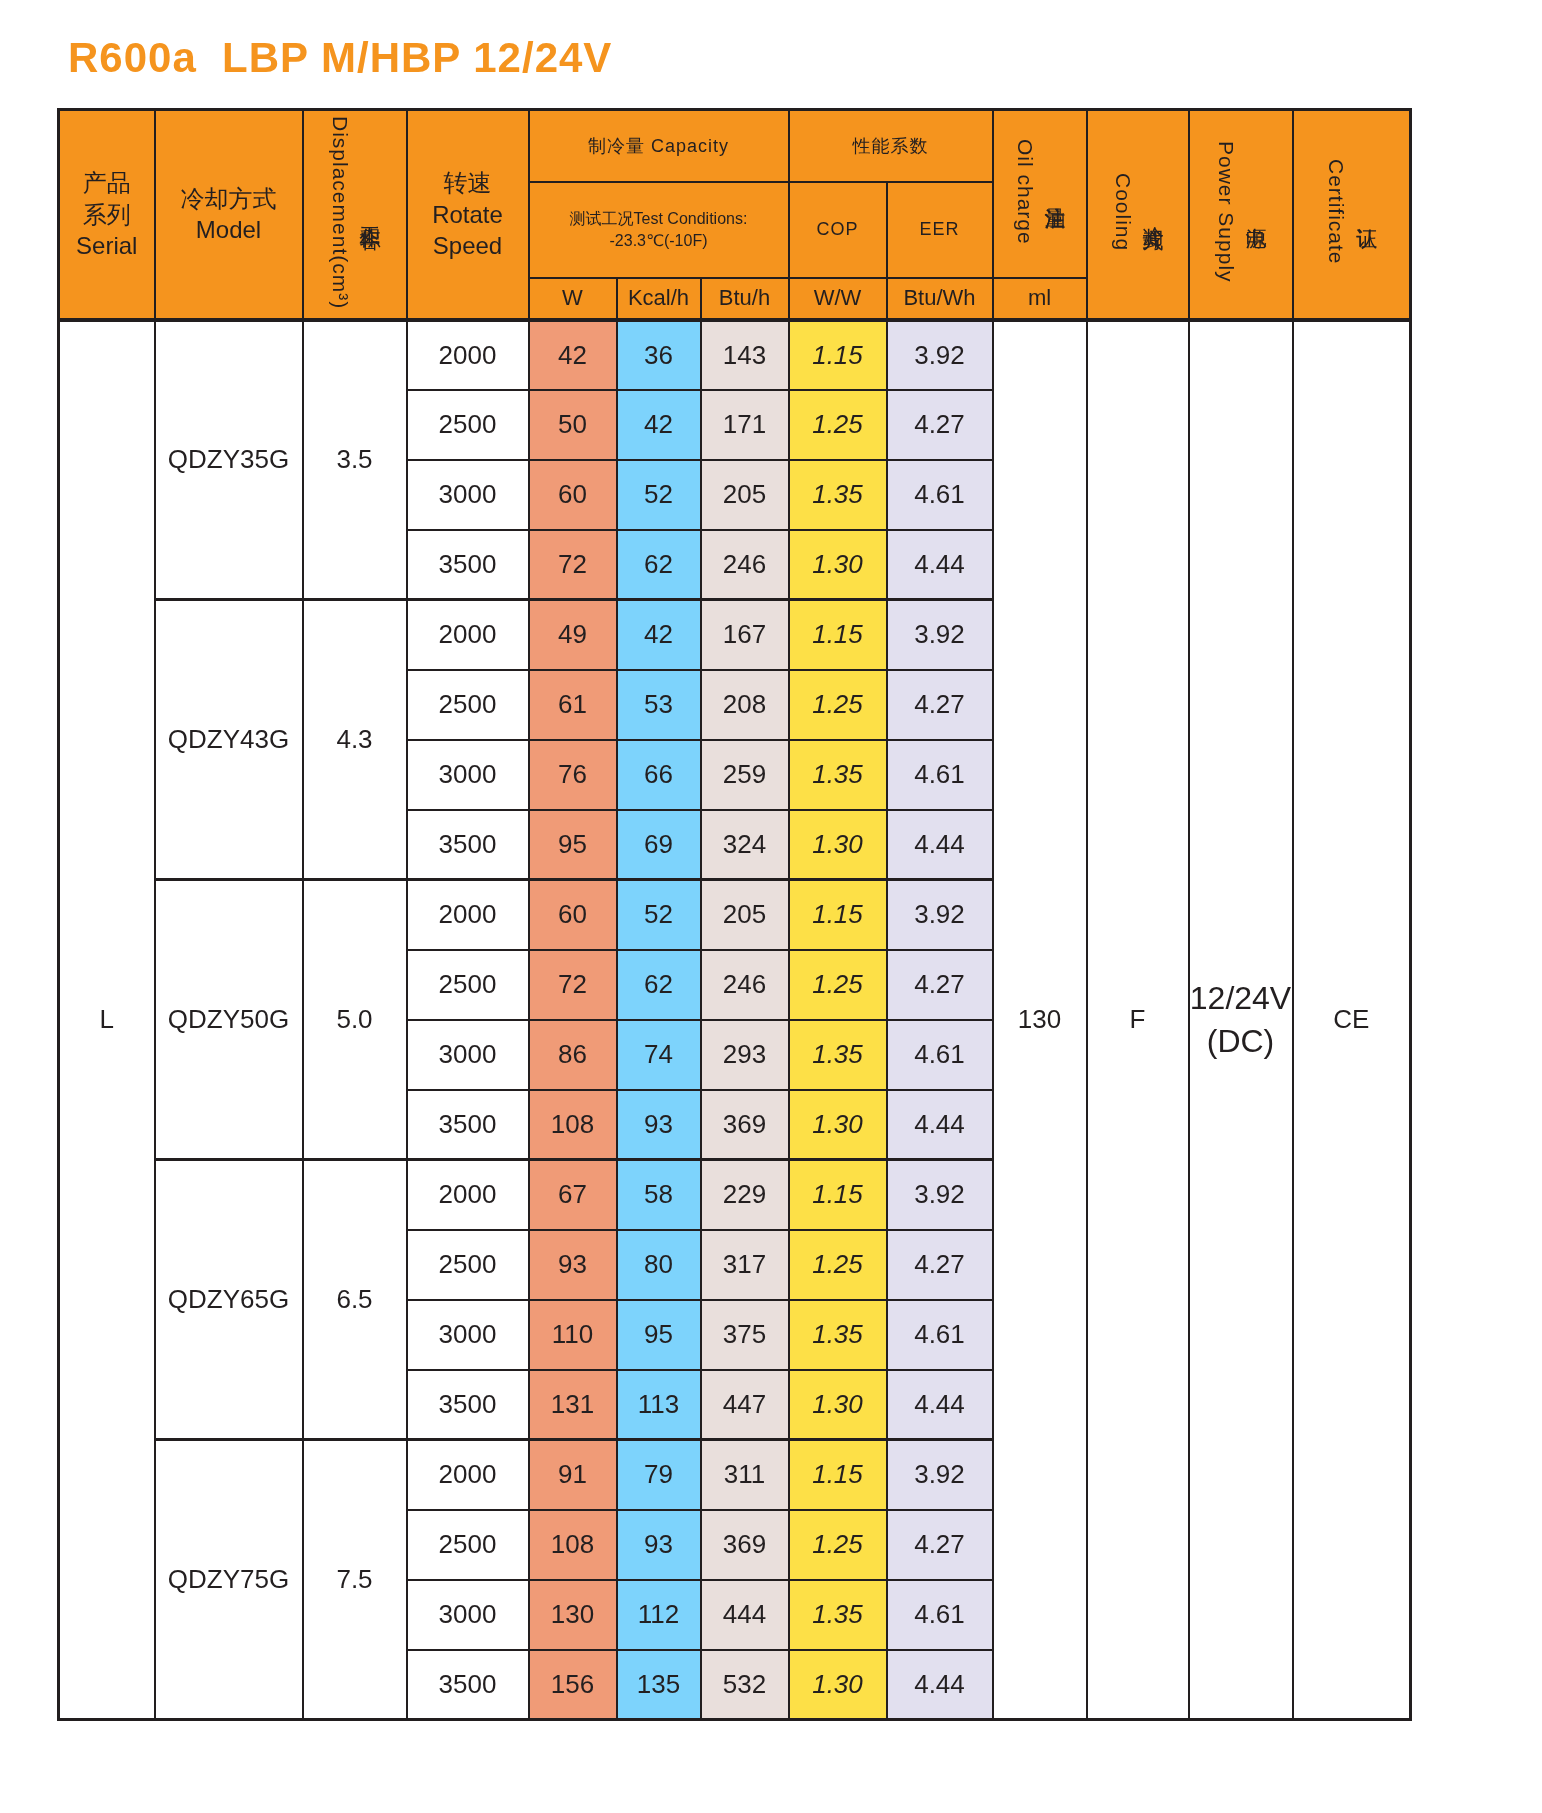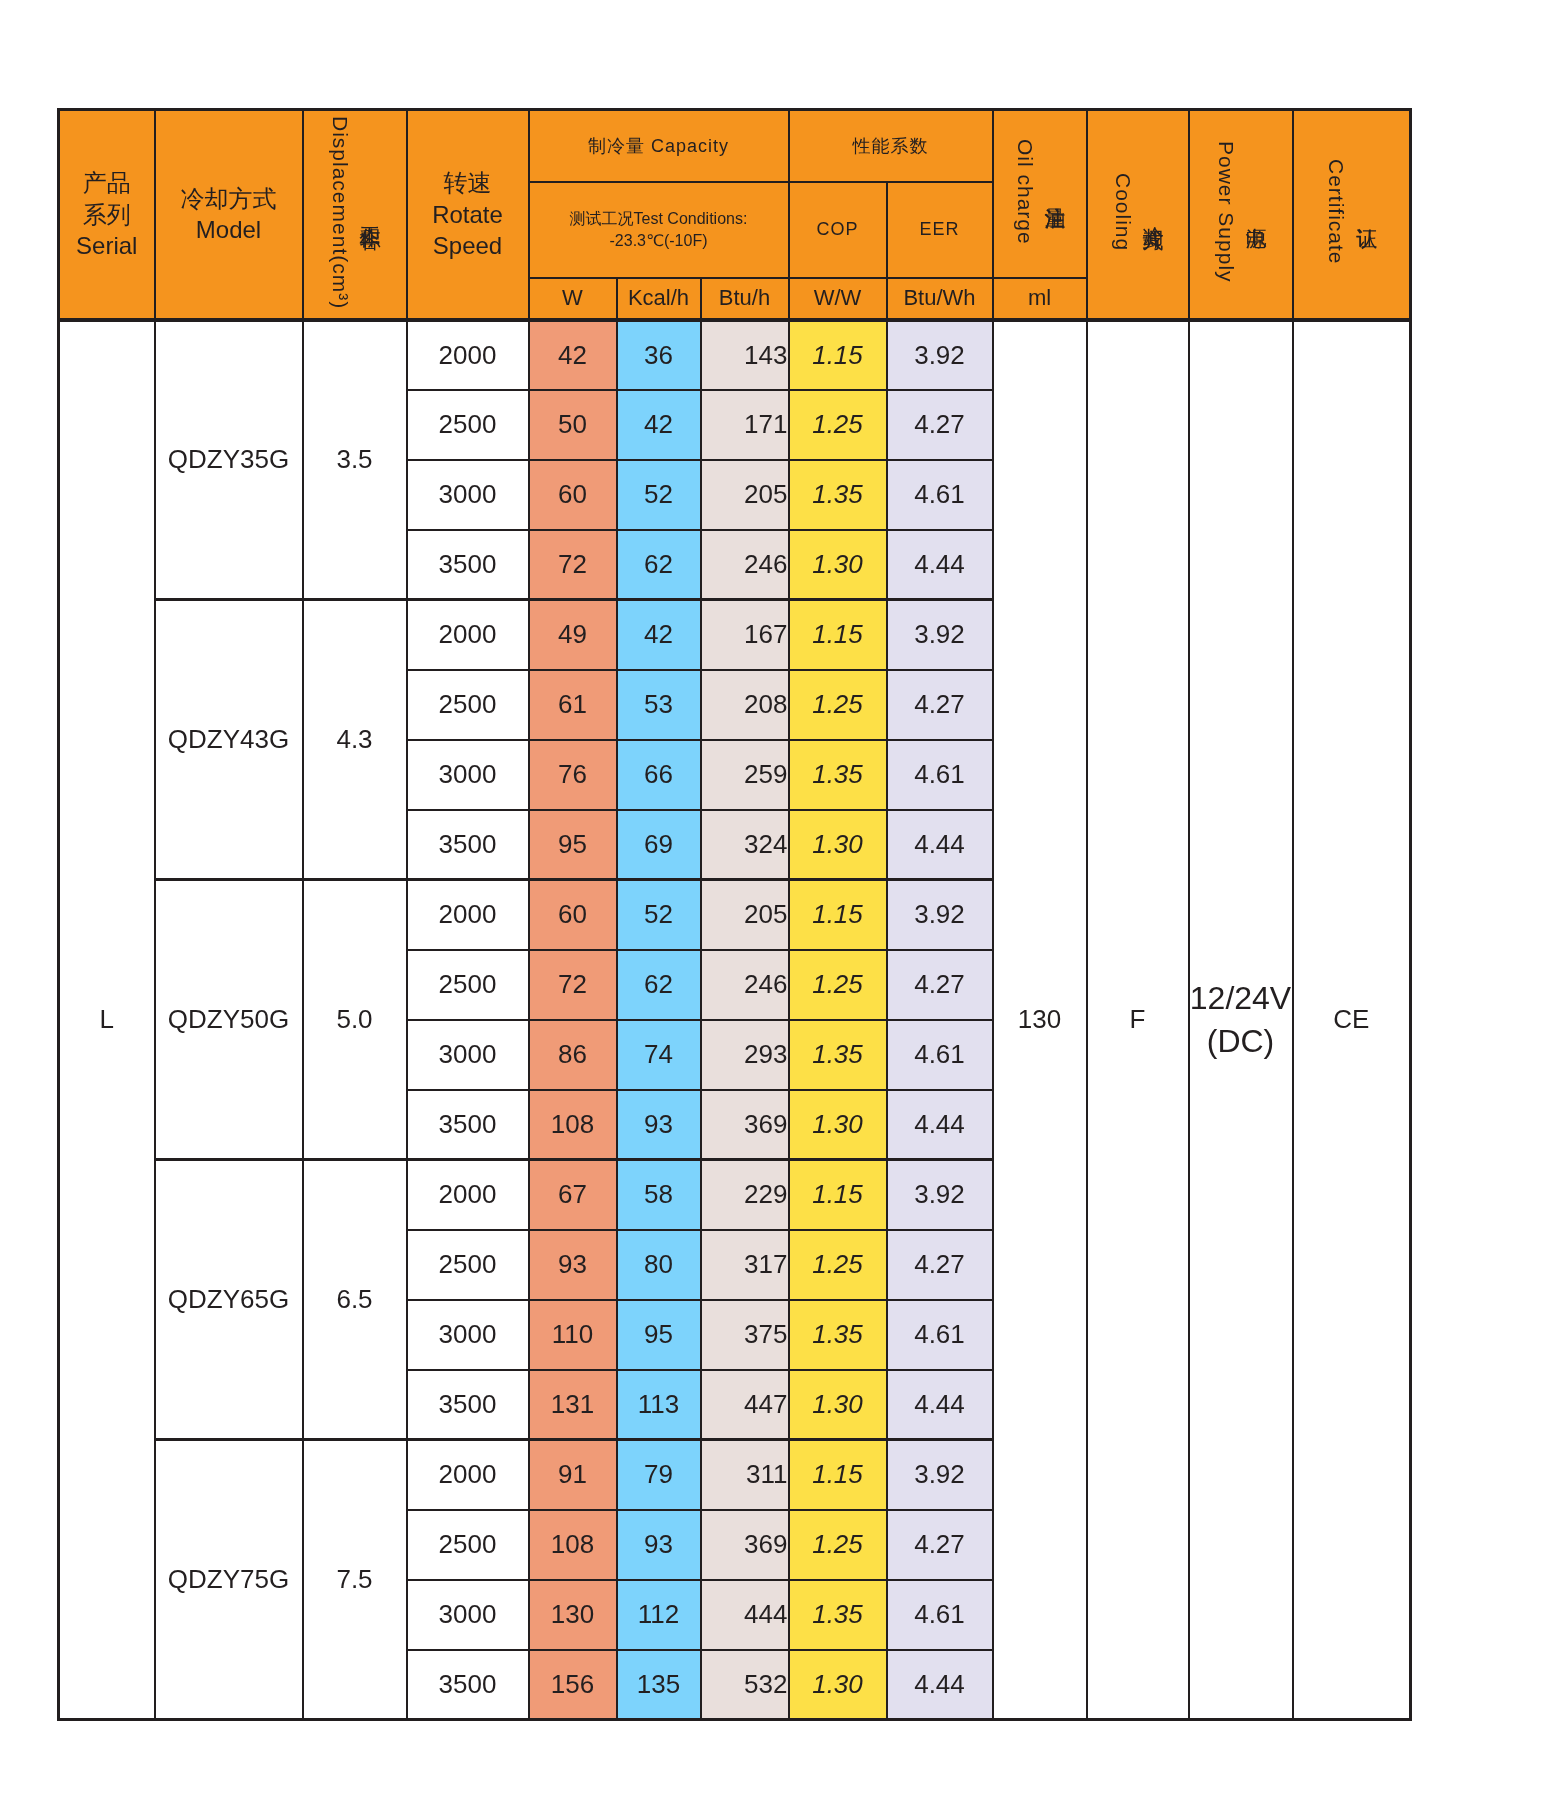--- a/index.html
+++ b/index.html
@@ -37,21 +37,21 @@
   thead th{background:#F5941E;font-weight:400;}
   thead tr.h1{height:72px;}
   thead tr.h2{height:96px;}
   thead tr.h3{height:42px;}
   tbody tr{height:70px;}
   tbody td{font-size:26px;background:#ffffff;}
   tbody tr.first td{border-top:4px solid #221E1F;}
   tbody tr.block-start td{border-top:3px solid #221E1F;}
   td.c-w{background:#F09B77;}
   td.c-kcal{background:#7dd3fc;}
-  td.c-btu{background:#E9DFDC;text-align:right;}
+  td.c-btu{background:#E9DFDC;}
   td.c-cop{background:#fde047;font-style:italic;}
   td.c-eer{background:#E2E0EF;}
   .hdr-lines{font-size:24px;line-height:1.3;}
   .hdr-lines span{display:block;}
   .grp{font-size:18px;letter-spacing:1px;}
   .cond{font-size:16px;line-height:1.35;}
   .cond span{display:block;}
   .unit{font-size:22px;}
   .vert{
     writing-mode:vertical-rl;
@@ -63,20 +63,21 @@
     text-align:center;
     white-space:nowrap;
   }
   .vert span{display:block;}
   .two-line span{display:block;font-size:32px;line-height:1.35;}
 </style>
 </head>
 <body>
 
 <div class="page">
+  <div class="page-title">R600a  LBP M/HBP 12/24V</div>
 
   <table class="spec">
     <colgroup>
       <col style="width:96px">
         <col style="width:148px">
         <col style="width:104px">
         <col style="width:122px">
       <col style="width:88px">
         <col style="width:84px">
         <col style="width:88px">

